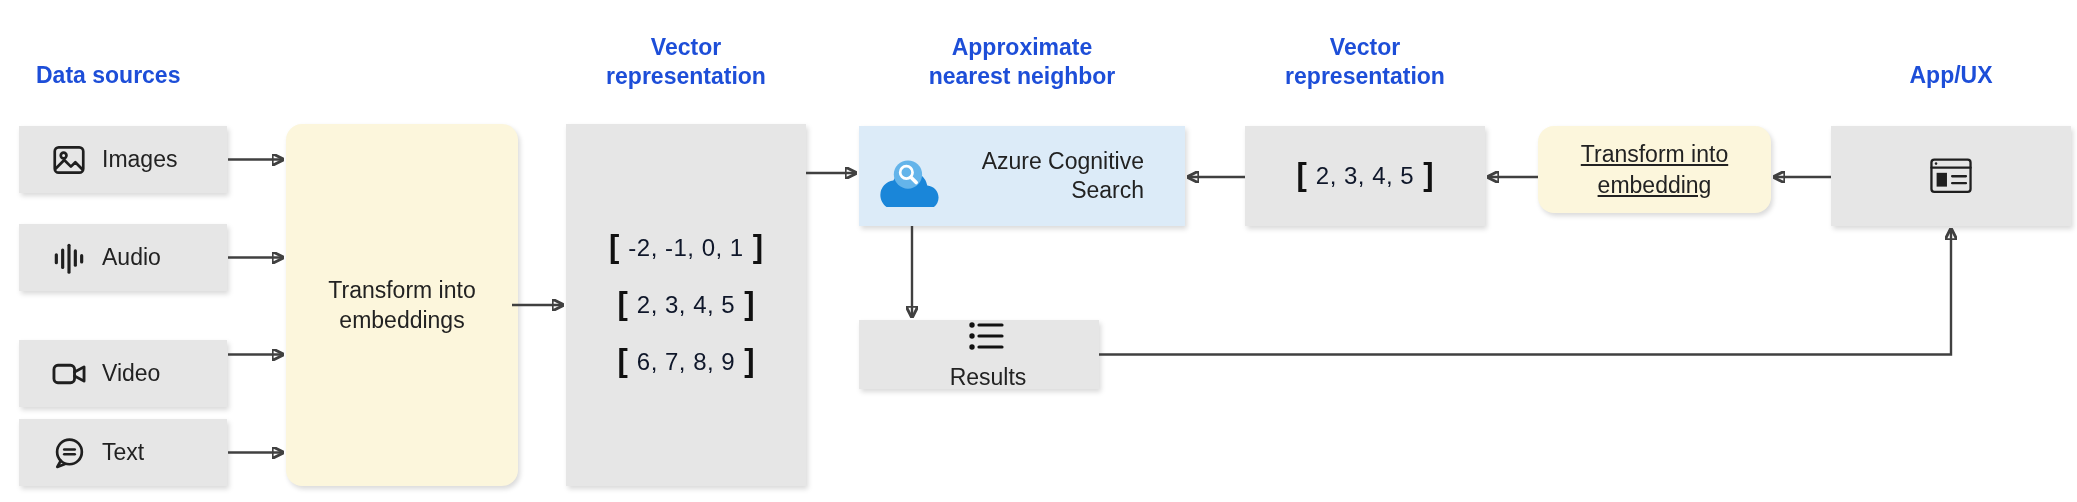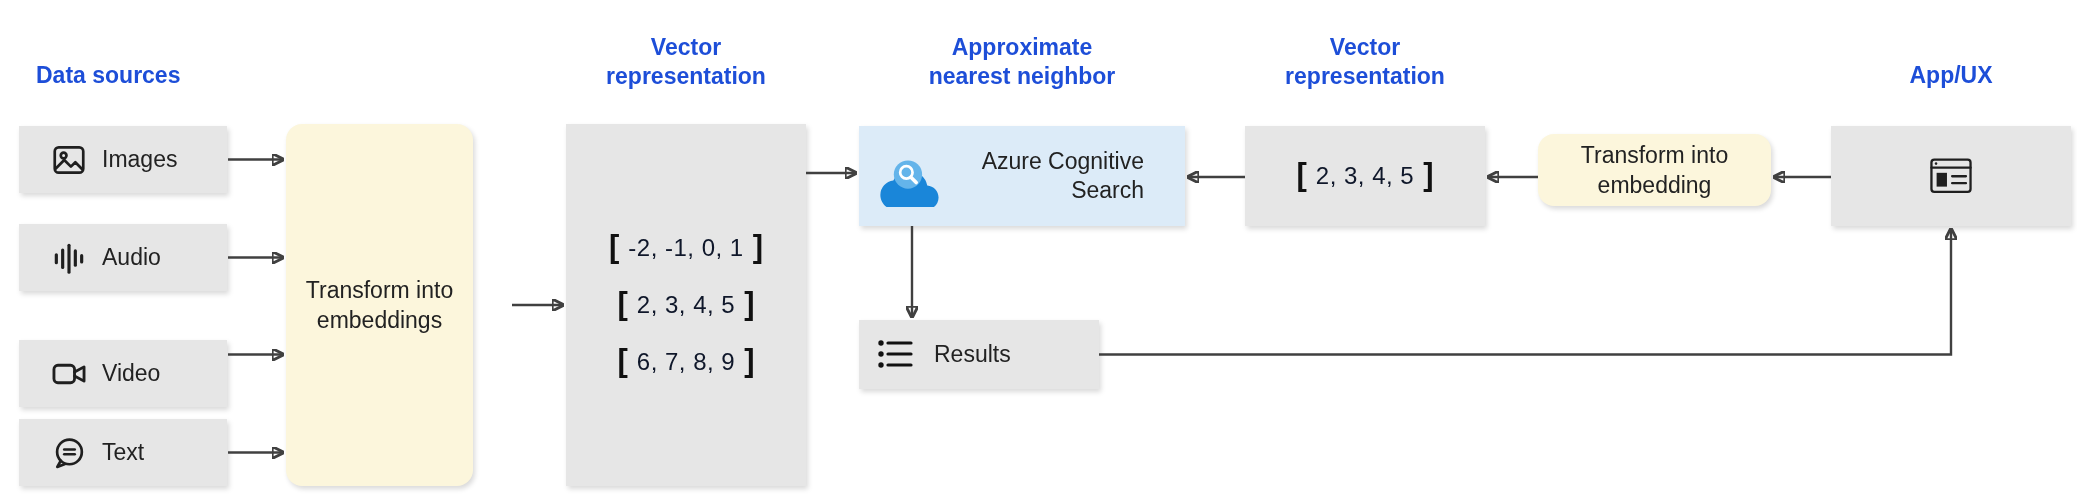--- a/index.html
+++ b/index.html
@@ -27,21 +27,21 @@
 
   .vecbox { left:566px; top:124px; width:240px; height:362px; flex-direction:column; justify-content:center; gap:26px; }
   .vecrow { display:flex; align-items:center; justify-content:center; gap:9px; white-space:nowrap; }
   .bracket { font-size:31px; font-weight:600; color:#111; line-height:1; position:relative; top:-2px; }
   .nums { font-size:24px; letter-spacing:.5px; color:#0f172a; }
 
   .azure { left:859px; top:126px; width:326px; height:100px; padding-left:20px; gap:13px;text-align:right; }
   .azure .icon { width:62px; height:46px; flex:0 0 auto; }
   .azure .azure-label { width:190px; line-height:1.26; }
 
-  .results { left:859px; top:320px; width:240px; height:69px; padding-left:18px; gap:17px; }
+  .results { left:859px; top:320px; width:240px; height:69px; padding-left:18px; gap:11px;flex-direction:column; }
   .results .icon { width:40px; height:33px; flex:0 0 auto; }
 
   .query { left:1245px; top:126px; width:240px; height:100px; justify-content:center; }
 
   .appbox { left:1831px; top:126px; width:240px; height:100px; justify-content:center; }
   .appbox .icon { width:46px; height:42px; }
 
   svg.wires { position:absolute; left:0; top:0; width:2077px; height:502px; pointer-events:none; }
   svg.wires path { stroke:#404040; stroke-width:2.4; fill:none; }
 </style>
@@ -98,21 +98,21 @@
       <svg viewBox="0 0 24 24" fill="none" stroke="#1f1f1f" stroke-width="1.7" stroke-linecap="round" stroke-linejoin="round">
         <circle cx="12.3" cy="11.3" r="7.8"></circle>
         <path d="M6.8 16.9 L4.6 20.8 L9.5 19"></path>
         <line x1="9" y1="9.8" x2="15.6" y2="9.8"></line>
         <line x1="9" y1="12.8" x2="15.6" y2="12.8"></line>
       </svg>
     </span>
     <span>Text</span>
   </div>
 
-  <div class="box yellow" style="left:286px; top:124px; width:187px; height:362px;">
+  <div class="box yellow" style="left:286px; top:124px; width:232px; height:362px;">
     <span>Transform into embeddings</span>
   </div>
 
   <div class="box vecbox">
     <div class="vecrow">
       <span class="bracket">[</span>
       <span class="nums">-2, -1, 0, 1</span>
       <span class="bracket">]</span>
     </div>
     <div class="vecrow">
@@ -154,21 +154,21 @@
   </div>
 
   <div class="box query">
     <div class="vecrow">
       <span class="bracket">[</span>
       <span class="nums">2, 3, 4, 5</span>
       <span class="bracket">]</span>
     </div>
   </div>
 
-  <div class="box yellow" style="left:1538px; top:134px; width:233px; height:72px;">
+  <div class="box yellow" style="left:1538px; top:126px; width:233px; height:87px;text-decoration:underline;">
     <span>Transform into embedding</span>
   </div>
 
   <div class="box appbox">
     <span class="icon">
       <svg viewBox="0 0 40 36" fill="none" stroke="#1f1f1f" stroke-width="2" stroke-linecap="round" stroke-linejoin="round">
         <rect x="3" y="4" width="34" height="28" rx="2.5"></rect>
         <line x1="3" y1="11" x2="37" y2="11"></line>
         <circle cx="7" cy="7.5" r="1.1" fill="#1f1f1f" stroke="none"></circle>
         <rect x="7.5" y="15.5" width="9" height="12" fill="#1f1f1f" stroke="none"></rect>

